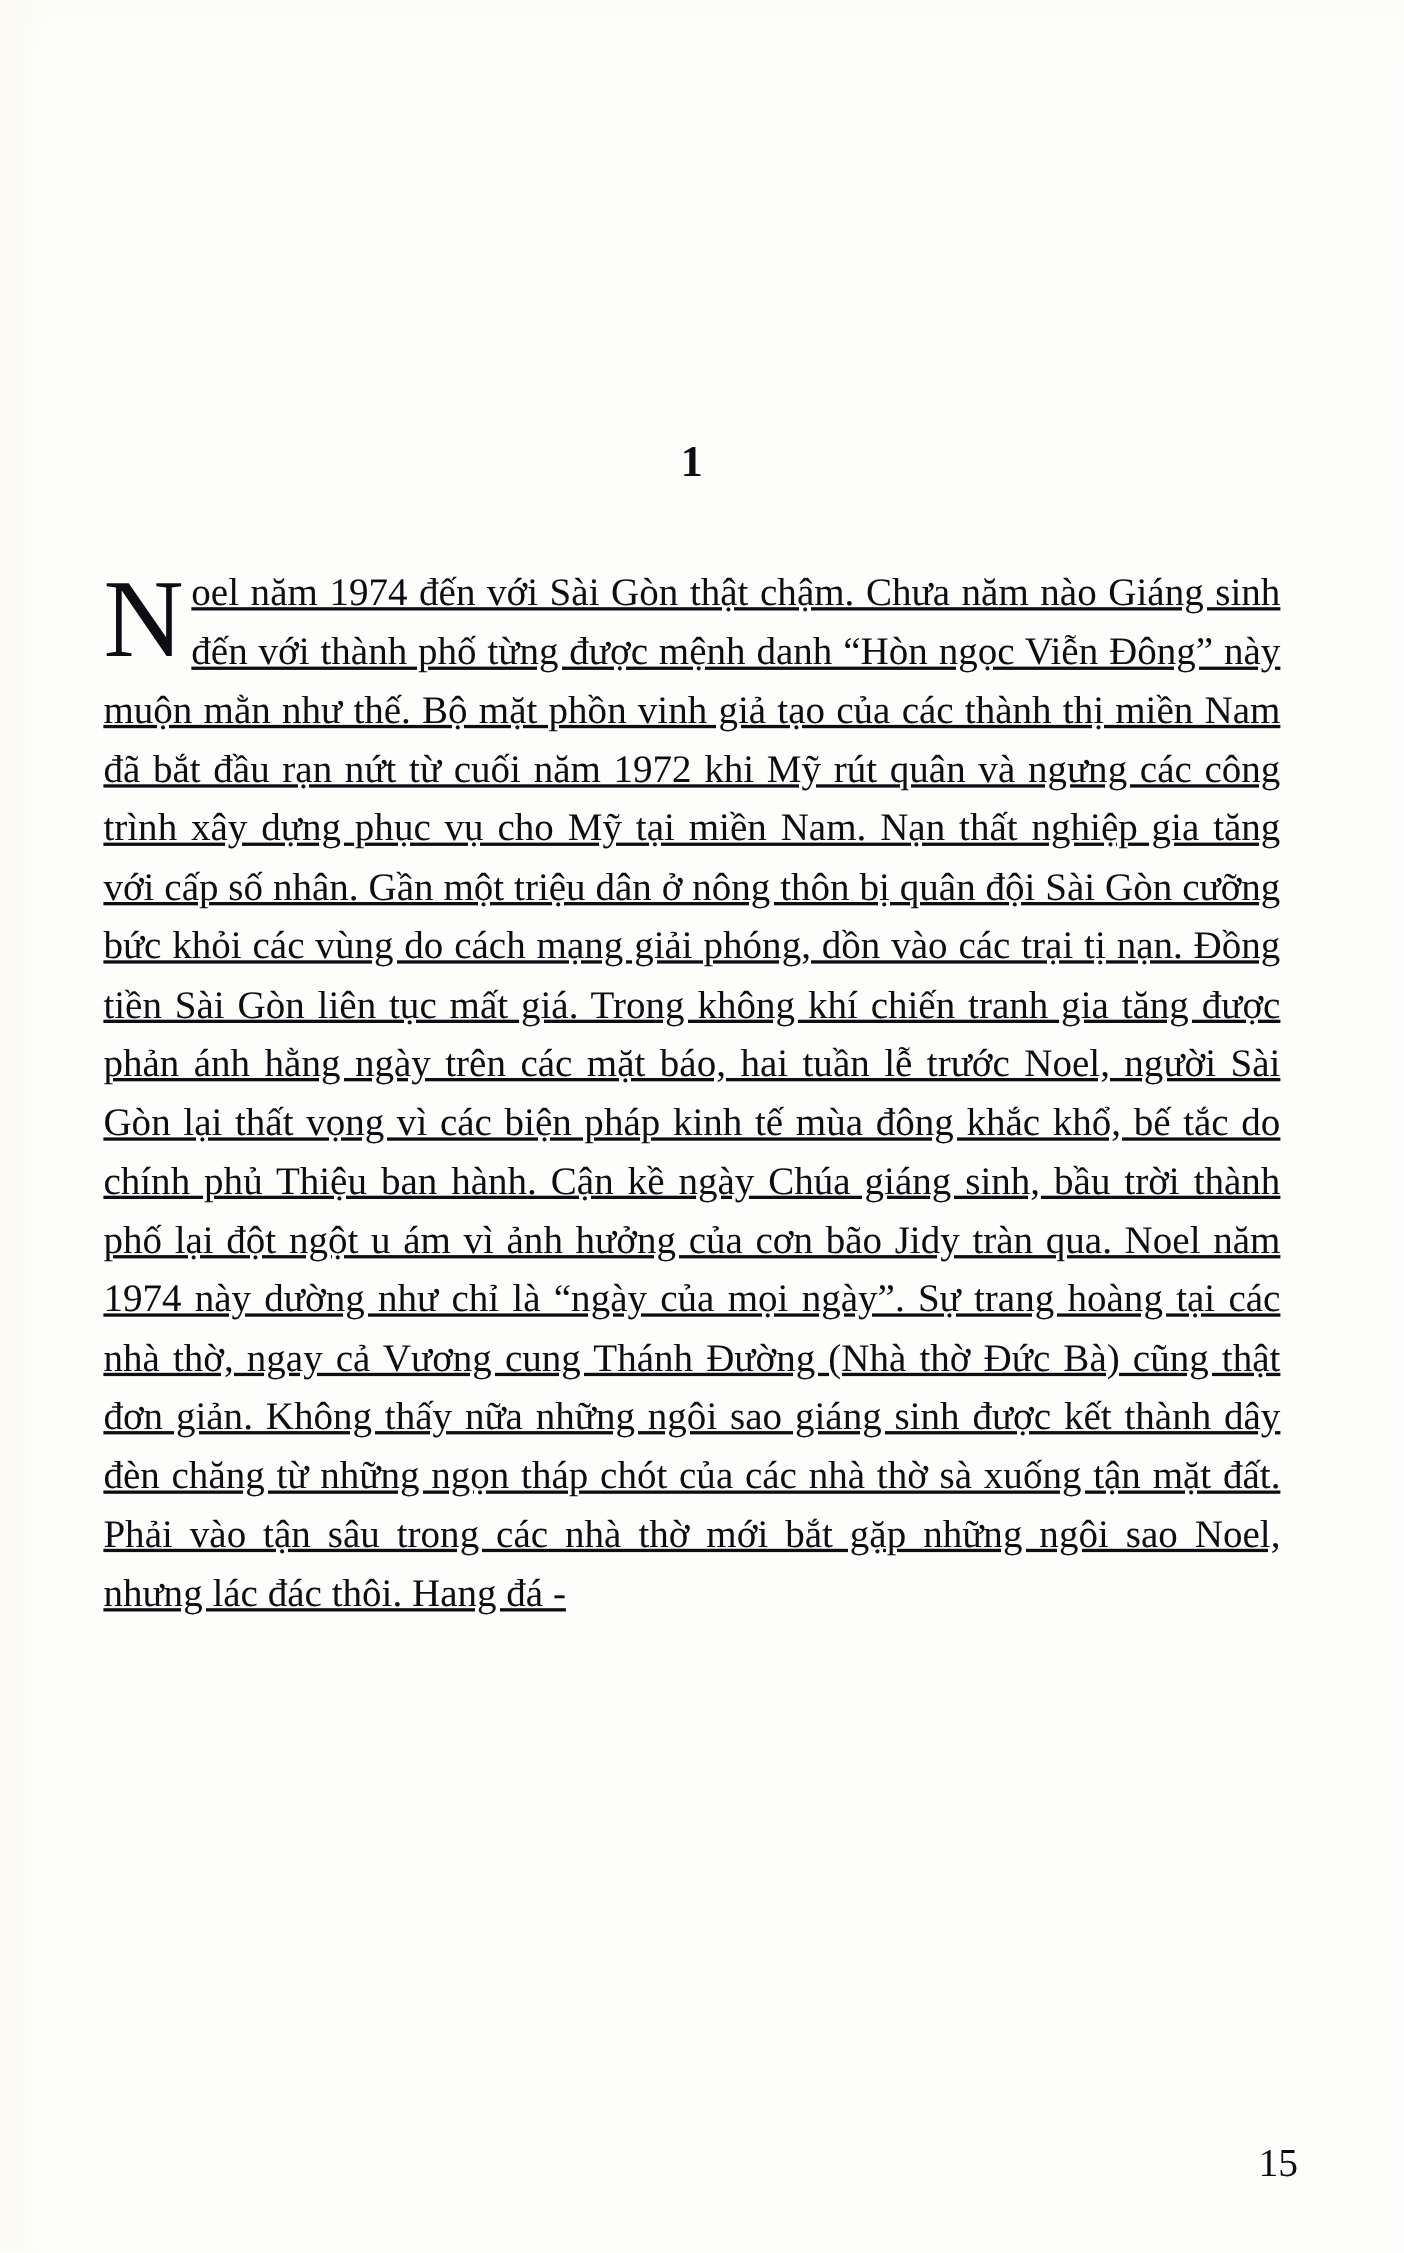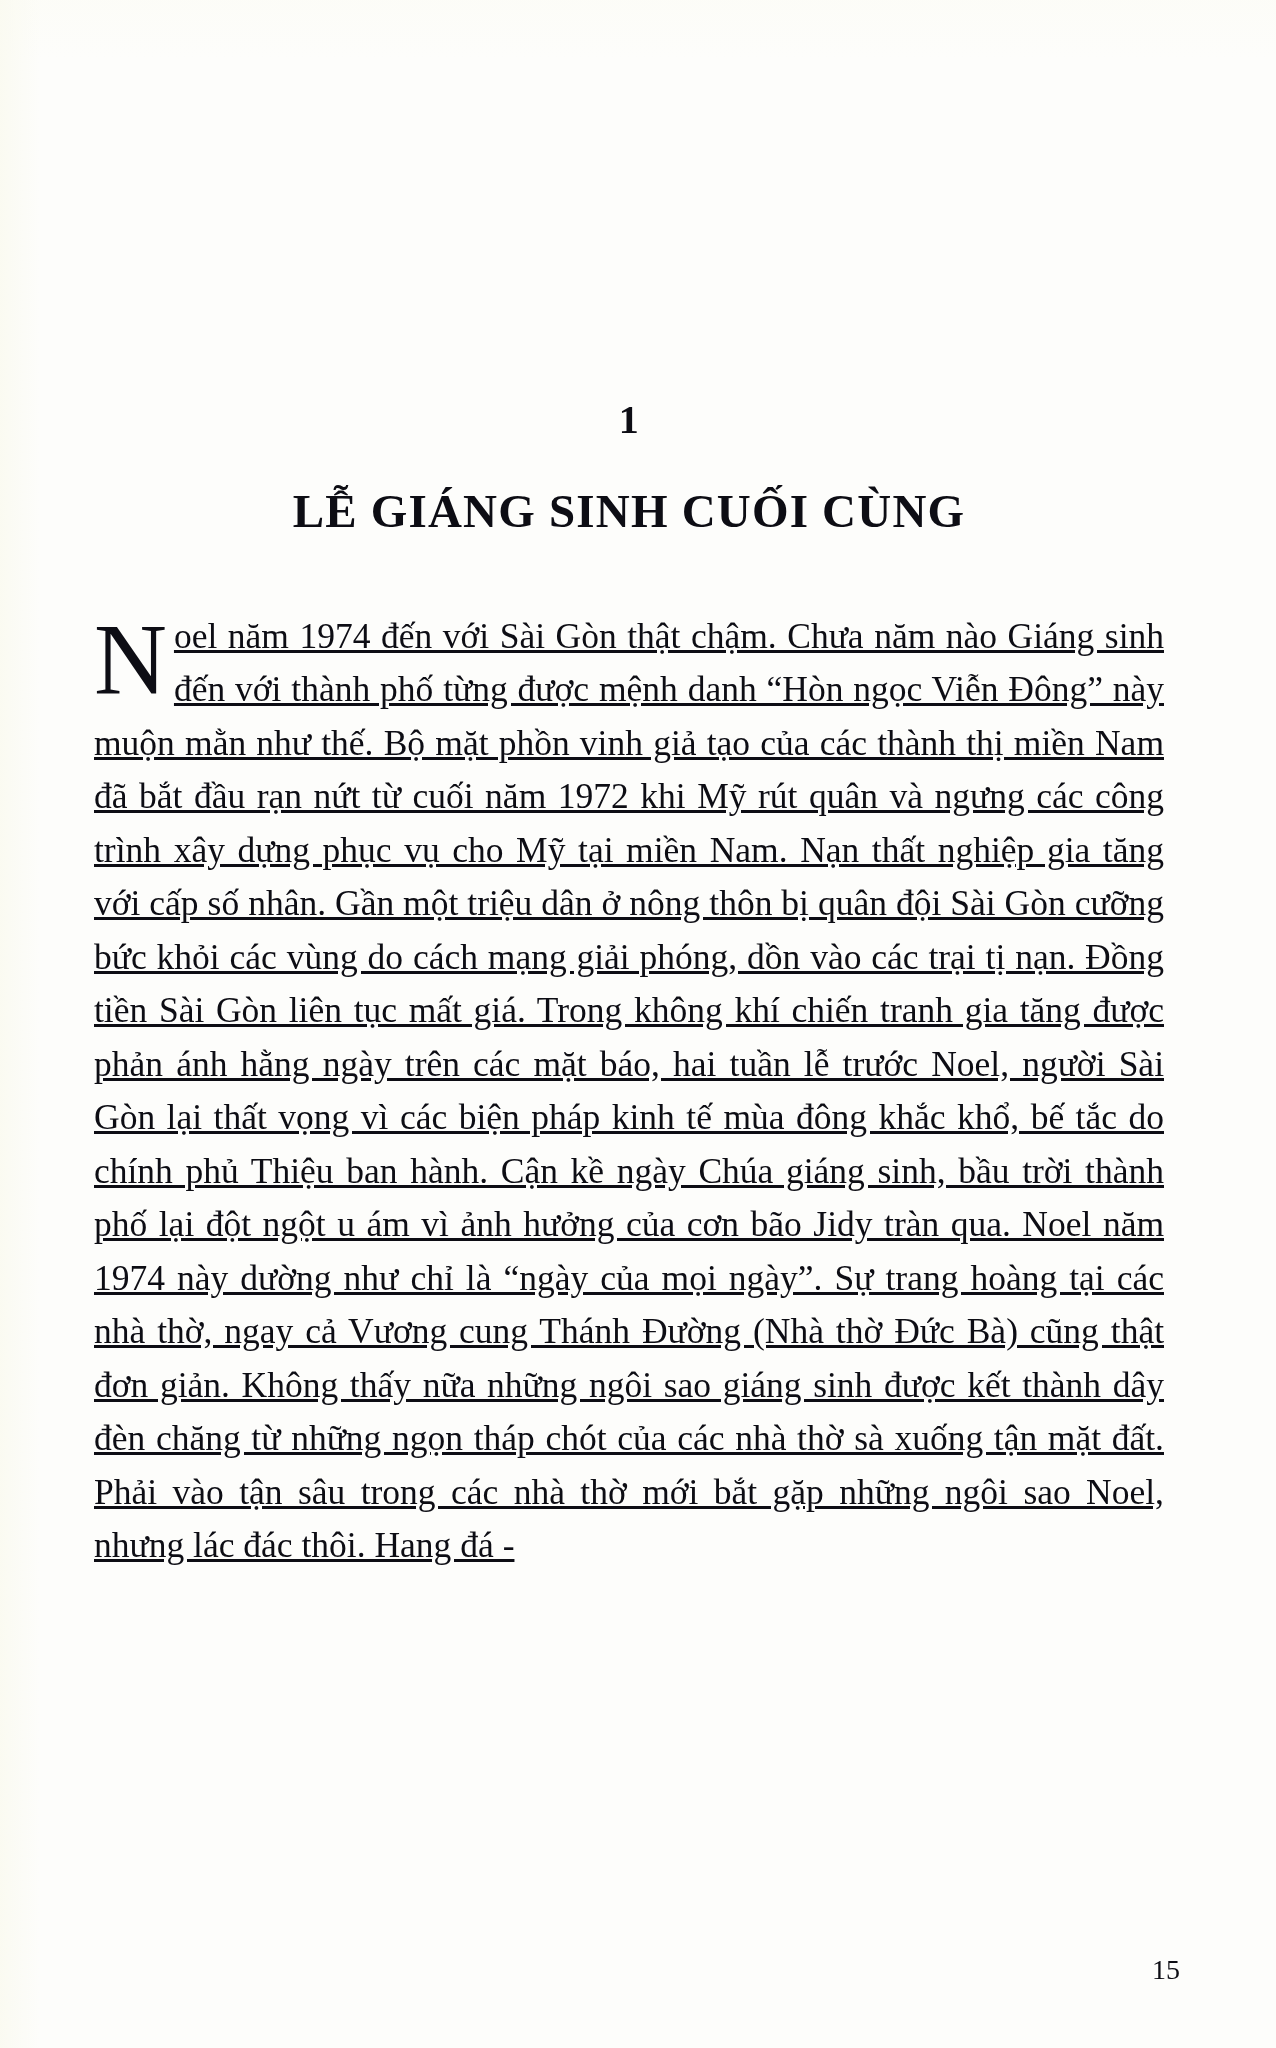--- a/index.html
+++ b/index.html
@@ -78,34 +78,33 @@
   .body-block p {
     margin: 0;
     text-align: justify;
     text-decoration: underline;
   }
 
   .page-number {
     position: absolute;
     right: 96px;
     bottom: 64px;
-    font-size: 28px;
+    font-size: 36px;
     line-height: 1;
     text-align: left;
   }
 </style>
 </head>
 <body>
 
 <div class="page">
   <div class="content">
 
     <div class="chapter-number">1</div>
 
-    <h1 class="chapter-title">LỄ GIÁNG SINH CUỐI CÙNG</h1>
 
     <div class="body-block">
       <span class="dropcap">N</span>
       <p>oel năm 1974 đến với Sài Gòn thật chậm. Chưa năm nào Giáng sinh đến với thành phố từng được mệnh danh “Hòn ngọc Viễn Đông” này muộn mằn như thế. Bộ mặt phồn vinh giả tạo của các thành thị miền Nam đã bắt đầu rạn nứt từ cuối năm 1972 khi Mỹ rút quân và ngưng các công trình xây dựng phục vụ cho Mỹ tại miền Nam. Nạn thất nghiệp gia tăng với cấp số nhân. Gần một triệu dân ở nông thôn bị quân đội Sài Gòn cưỡng bức khỏi các vùng do cách mạng giải phóng, dồn vào các trại tị nạn. Đồng tiền Sài Gòn liên tục mất giá. Trong không khí chiến tranh gia tăng được phản ánh hằng ngày trên các mặt báo, hai tuần lễ trước Noel, người Sài Gòn lại thất vọng vì các biện pháp kinh tế mùa đông khắc khổ, bế tắc do chính phủ Thiệu ban hành. Cận kề ngày Chúa giáng sinh, bầu trời thành phố lại đột ngột u ám vì ảnh hưởng của cơn bão Jidy tràn qua. Noel năm 1974 này dường như chỉ là “ngày của mọi ngày”. Sự trang hoàng tại các nhà thờ, ngay cả Vương cung Thánh Đường (Nhà thờ Đức Bà) cũng thật đơn giản. Không thấy nữa những ngôi sao giáng sinh được kết thành dây đèn chăng từ những ngọn tháp chót của các nhà thờ sà xuống tận mặt đất. Phải vào tận sâu trong các nhà thờ mới bắt gặp những ngôi sao Noel, nhưng lác đác thôi. Hang đá -</p>
     </div>
 
   </div>
 
   <div class="page-number">15</div>
 </div>

